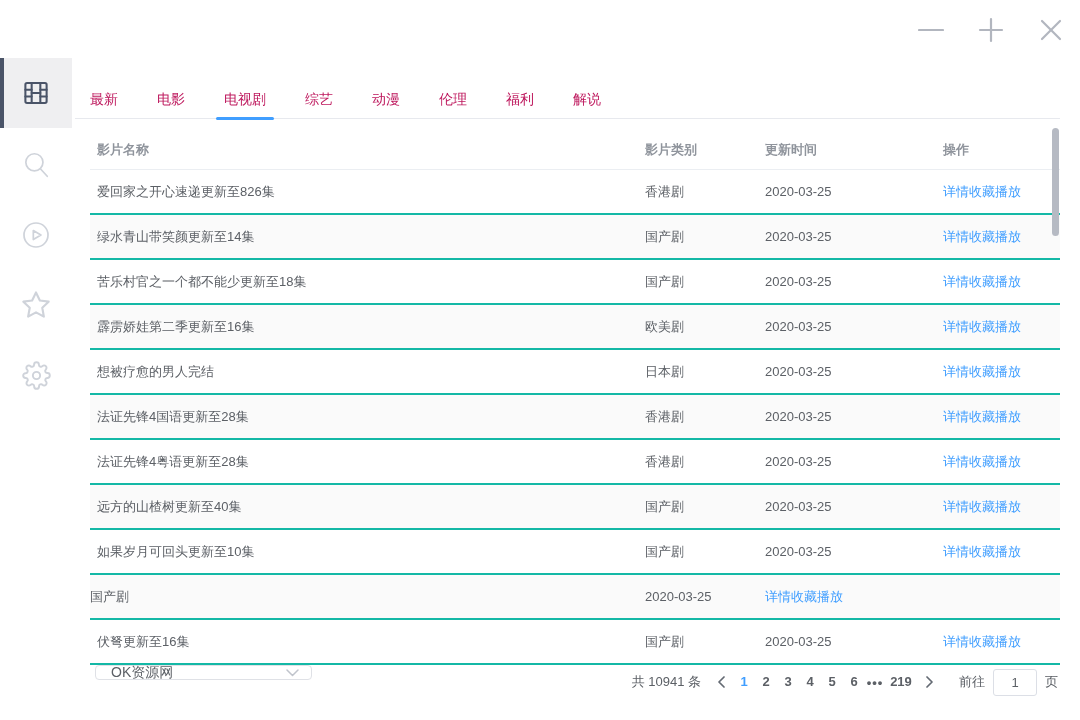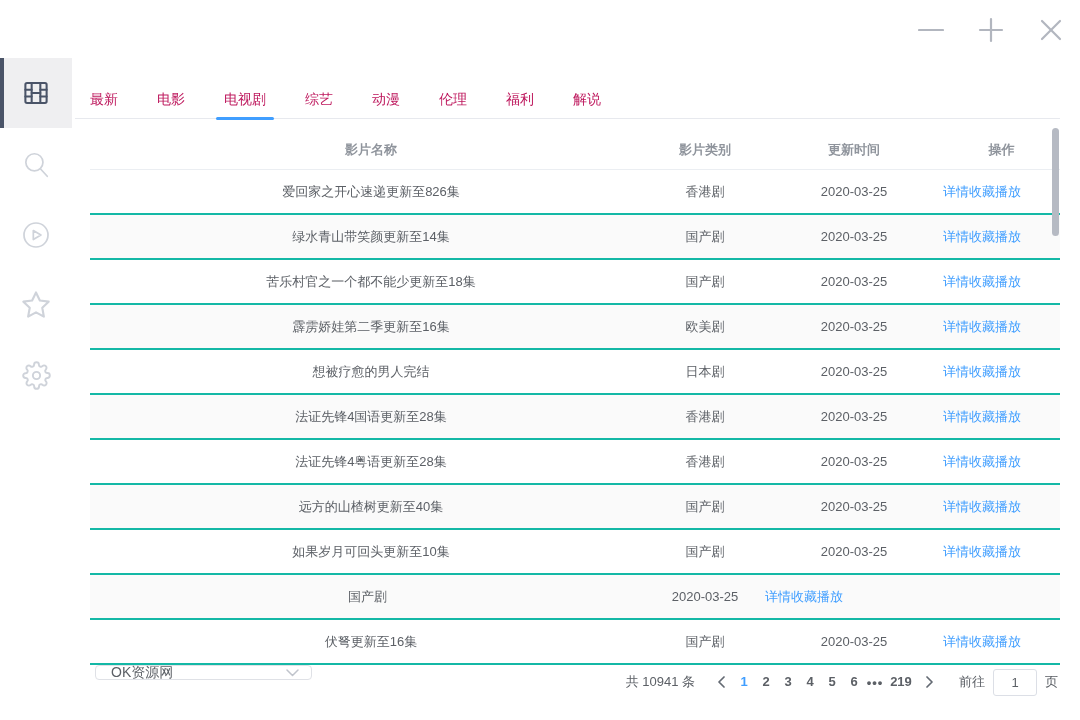--- a/index.html
+++ b/index.html
@@ -26,42 +26,42 @@
 
   
   .tabbar { position:absolute; left:75px; right:20px; top:84px; height:35px;
     border-bottom:1px solid #e7e9ee; display:flex; padding-left:9px; gap:27px; }
   .tab { position:relative; padding:0 6px; line-height:31px; font-size:14px; color:#be185d; cursor:pointer; white-space:nowrap; }
   .tab.active::after { content:""; position:absolute; left:-2px; right:-2px; bottom:-2px; height:3px;
     background:#409EFF; border-radius:2px; }
 
   
   .table { position:absolute; left:90px; right:20px; top:131px; }
-  .thead, .trow { display:grid; grid-template-columns:555px 120px 178px 1fr; align-items:center;text-align:center; }
+  .thead, .trow { display:grid; grid-template-columns:555px 120px 178px 1fr; align-items:center; }
   .thead { height:39px; border-bottom:1px solid #ebeef2; color:#8f949c; font-size:13px; font-weight:600; }
   .trow { height:45px; border-bottom:2px solid #14b8a6; font-size:13px; color:#5c6066; }
   .trow.stripe { background:#fafafa; }
   .cell-name { padding-left:7px; overflow:hidden; white-space:nowrap; text-overflow:ellipsis; }
   .ops { display:flex; gap:0; }
   .op-link { color:#409EFF; font-size:13px; cursor:pointer; text-decoration:none; white-space:nowrap; }
 
   
   .scroll-thumb { position:absolute; left:1052px; top:128px; width:7px; height:108px;
     background:#b6bac3; border-radius:4px; cursor:pointer; }
 
   
   .source-select { position:absolute; left:95px; top:665px; width:217px; height:15px;
     border:1px solid #dfe1e6; border-radius:4px; background:#fff; cursor:pointer;
     display:flex; align-items:center; justify-content:space-between; padding:0 12px 0 15px;
     font-size:14px; color:#5c6066; }
   .source-select svg { stroke:#c0c4cc; fill:none; stroke-width:1.5; stroke-linecap:round; stroke-linejoin:round; }
 
   .pagination { position:absolute; top:668px; right:22px; height:28px;
     display:flex; align-items:center; font-size:13px; color:#5c6066; }
-  .pg-total { margin-right:14px; }
+  .pg-total { margin-right:8px; }
   .pg-arrow { width:24px; height:28px; display:flex; align-items:center; justify-content:center; cursor:pointer; }
   .pg-arrow svg { stroke:#646a73; stroke-width:1.7; fill:none; stroke-linecap:round; stroke-linejoin:round; }
   .pg-pages { display:flex; align-items:center; }
   .pg-page { min-width:20px; height:28px; line-height:28px; text-align:center; margin:0 1px;
     font-weight:600; color:#5c6066; cursor:pointer; }
   .pg-page.active { color:#409EFF; }
   .pg-ellipsis { min-width:20px; text-align:center; font-weight:700; letter-spacing:1px; color:#5c6066; cursor:pointer; }
   .pg-last { min-width:30px; }
   .pg-goto { display:flex; align-items:center; margin-left:18px; gap:8px; }
   .pg-input { width:44px; height:27px; border:1px solid #dcdfe6; border-radius:3px;

